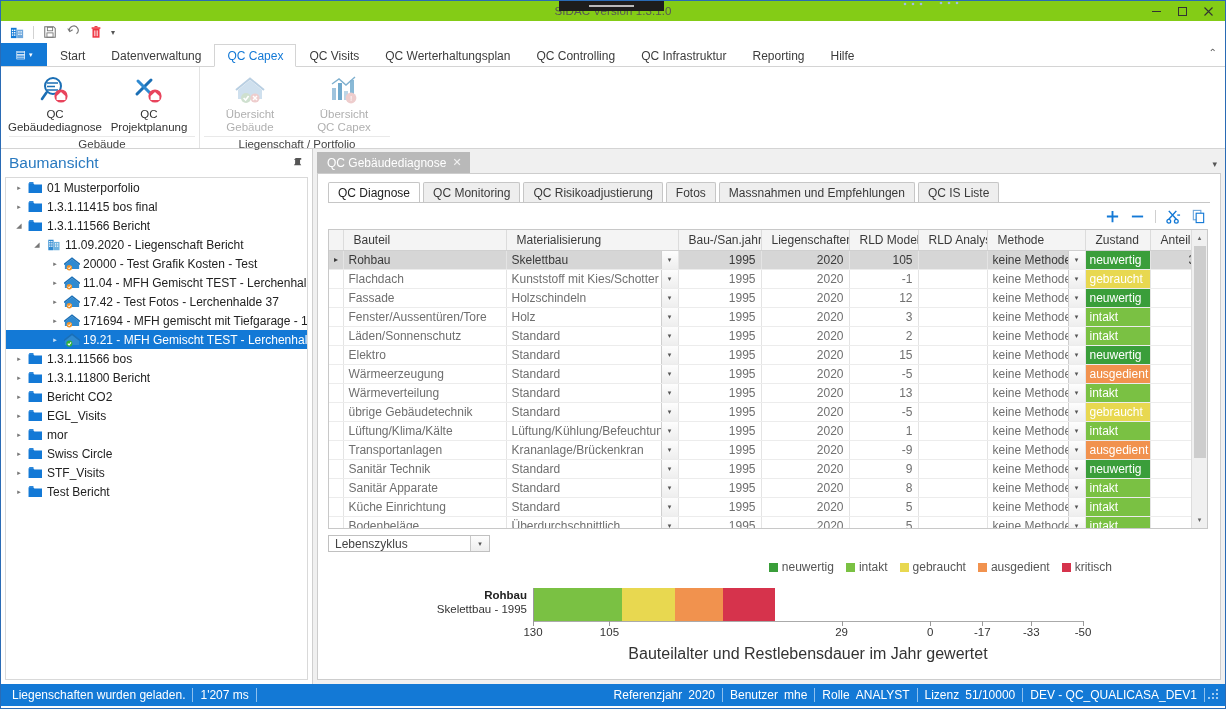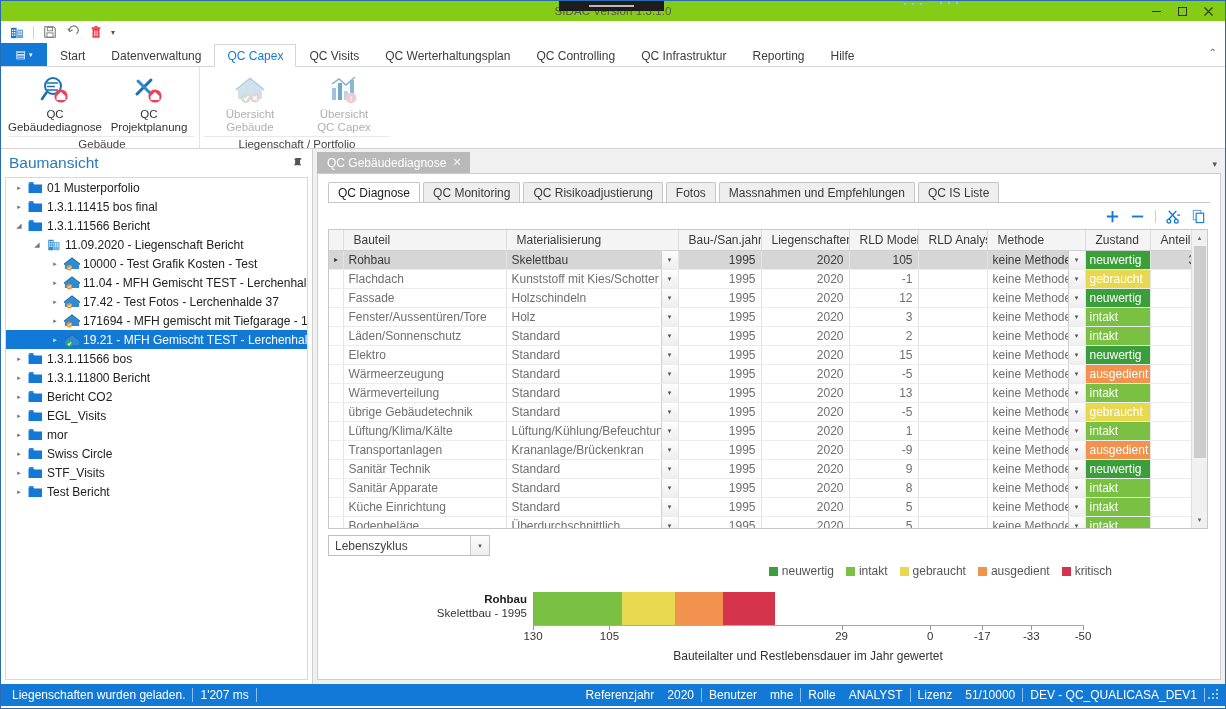--- a/index.html
+++ b/index.html
@@ -449,40 +449,40 @@
   }
   .axis-labels { position: relative; height: 16px; margin-top: 4px; }
   .axis-labels span {
     position: absolute;
     font-size: 11.5px; color: #333;
     transform: translateX(-50%);
     white-space: nowrap;
   }
   .axis-title {
     text-align: center;
-    font-size: 12px;
+    font-size: 16px;
     color: #333;
     margin-top: 3px;
     width: 550px;
   }
 
   
   .statusbar {
     height: 22px;
     background: #1379d6;
     color: #fff;
     display: flex; align-items: center;
     font-size: 12px;
     padding: 0 4px;
     justify-content: space-between;
   }
   .sb-left, .sb-right { display: flex; align-items: flex-start; }
   .sb-cell { padding: 0 7px; white-space: nowrap; }
   .sb-div { width: 1px; height: 14px; background: #8dc0ee; }
-  .sb-kv { display: flex; gap: 13px; padding: 0 7px; }
+  .sb-kv { display: flex; gap: 6px; padding: 0 7px; }
   .resize-grip { width: 14px; height: 14px; position: relative; margin-left: 2px; }
   .resize-grip i {
     position: absolute; width: 2px; height: 2px; background: #9fcbf0;
   }
 </style>
 </head>
 <body>
 
 <div id="app">
 
@@ -727,21 +727,21 @@
             <span style="display:inline-block;width:42px;flex:0 0 42px"></span>
             <span class="tarrow">▸</span>
             <span class="tico">
               <svg width="16" height="14" viewBox="0 0 18 15">
                 <path d="M1,8 L9,2 L17,8 L17,13 L1,13 Z" fill="#2f8ad1"></path>
                 <path d="M0,8 L9,1 L18,8" fill="none" stroke="#1b6fb5" stroke-width="1.6"></path>
                 <circle cx="6" cy="11.6" r="3.1" fill="#f0932b"></circle>
                 <path d="M4.5,11.6 L5.8,13 L7.7,10.3" stroke="#fff" stroke-width="1.1" fill="none"></path>
               </svg>
             </span>
-            <span class="tlabel">10000 - Test Grafik Kosten - Test</span>
+            <span class="tlabel">20000 - Test Grafik Kosten - Test</span>
           </div>
           <div class="tnode">
             <span style="display:inline-block;width:42px;flex:0 0 42px"></span>
             <span class="tarrow">▸</span>
             <span class="tico">
               <svg width="16" height="14" viewBox="0 0 18 15">
                 <path d="M1,8 L9,2 L17,8 L17,13 L1,13 Z" fill="#2f8ad1"></path>
                 <path d="M0,8 L9,1 L18,8" fill="none" stroke="#1b6fb5" stroke-width="1.6"></path>
                 <circle cx="6" cy="11.6" r="3.1" fill="#f0932b"></circle>
                 <path d="M4.5,11.6 L5.8,13 L7.7,10.3" stroke="#fff" stroke-width="1.1" fill="none"></path>

